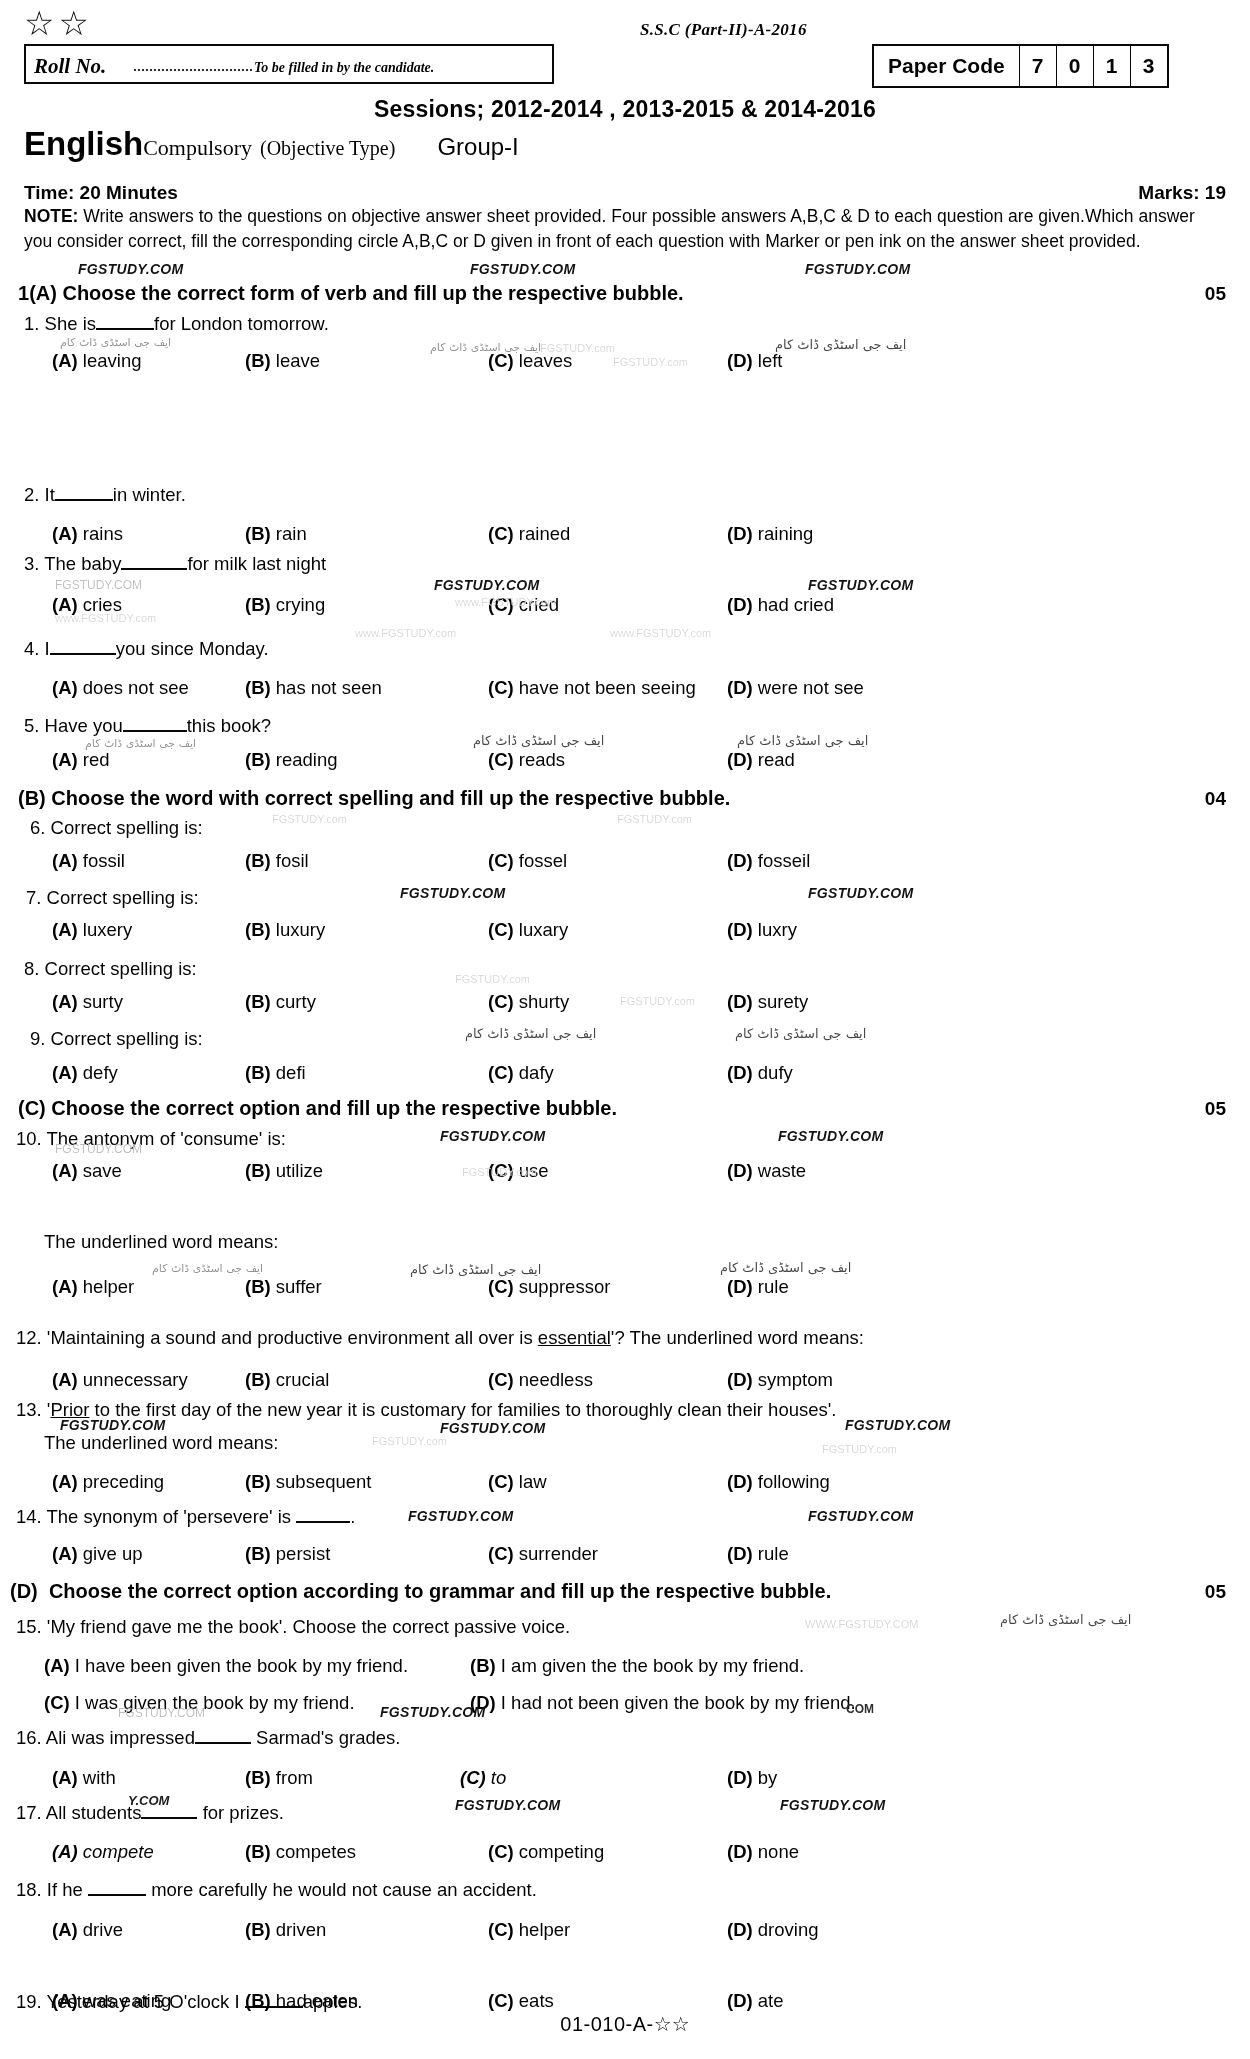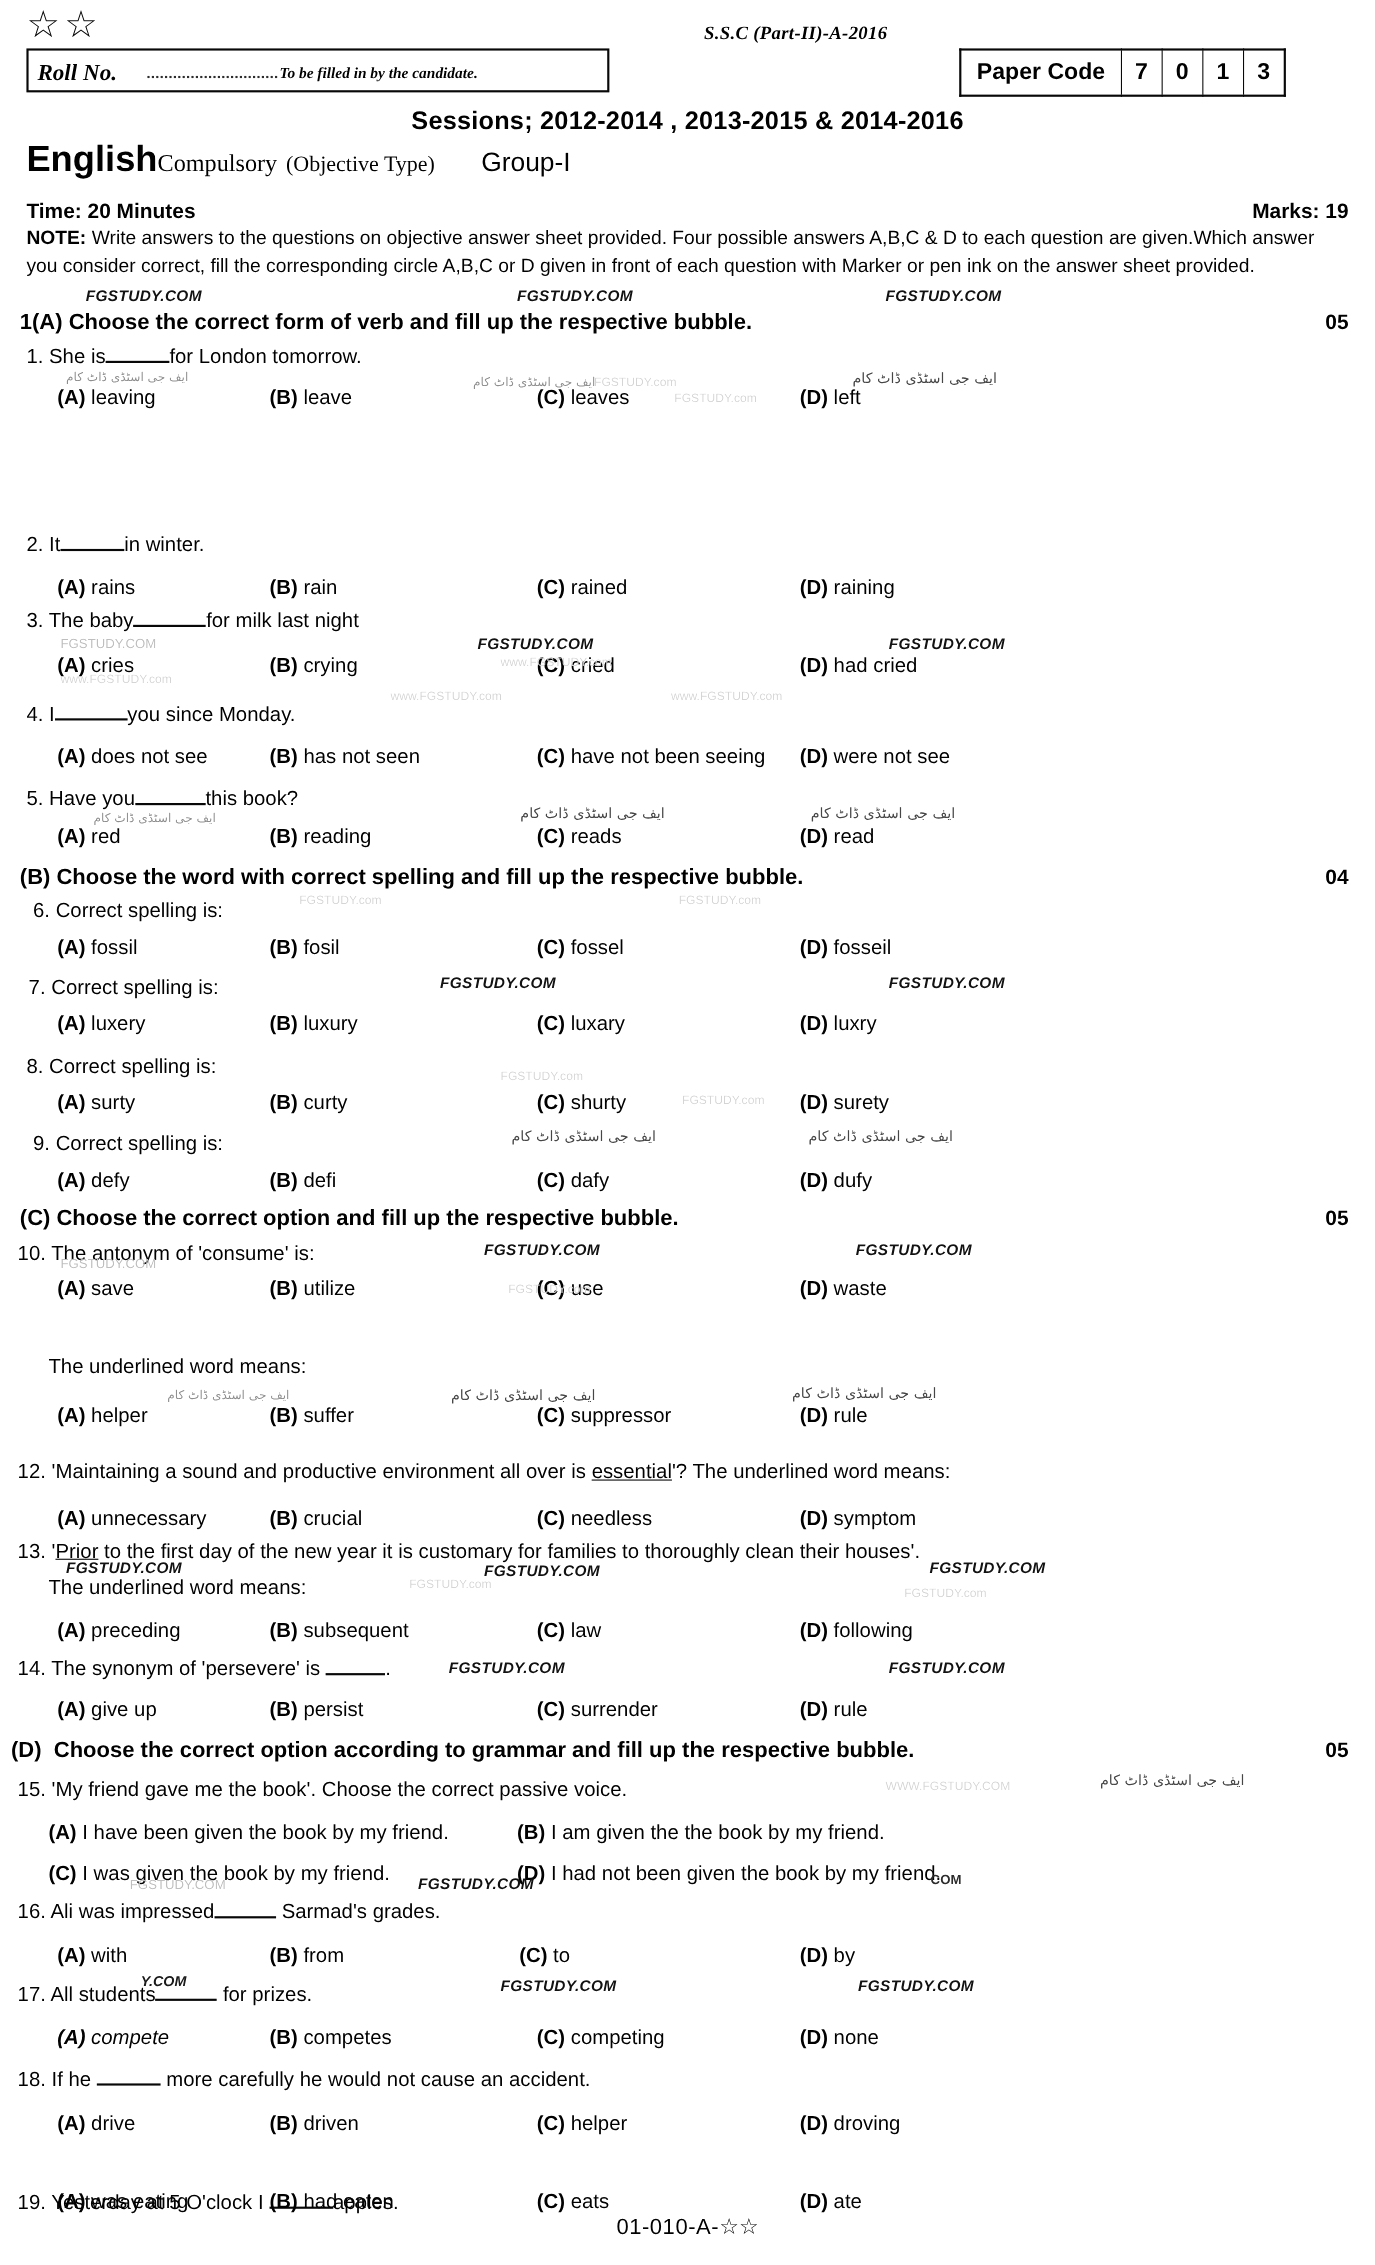--- a/index.html
+++ b/index.html
@@ -460,21 +460,21 @@
   <div class="wm faint" style="left:118px; top:1706px;">FGSTUDY.COM</div>
   <div class="wm strong" style="left:380px; top:1704px;">FGSTUDY.COM</div>
   <div class="wm" style="left:846px; top:1702px; font-size:12px; font-style:normal; color:#333;">COM</div>
 
   <div class="q-stem" style="left:16px; top:1727px;">
     <span class="q-num">16.</span>
     <span>Ali  was impressed</span><span class="blank" style="width:56px;"></span> <span>Sarmad's grades.</span>
   </div>
   <div class="opt" style="left:52px; top:1767px;"><b>(A)</b> <span>with</span></div>
   <div class="opt" style="left:245px; top:1767px;"><b>(B)</b> <span>from</span></div>
-  <div class="opt" style="left:472px; top:1767px;"><b>(C)</b> <span>to</span></div>
+  <div class="opt" style="left:460px; top:1767px;font-style:italic;"><b>(C)</b> <span>to</span></div>
   <div class="opt" style="left:727px; top:1767px;"><b>(D)</b> <span>by</span></div>
 
   <div class="q-stem" style="left:16px; top:1802px;">
     <span class="q-num">17.</span>
     <span>All students</span><span class="blank" style="width:56px;"></span> <span>for prizes.</span>
   </div>
   <div class="wm" style="left:128px; top:1793px; font-size:13px; font-style:italic; color:#222;">Y.COM</div>
   <div class="wm strong" style="left:455px; top:1797px;">FGSTUDY.COM</div>
   <div class="wm strong" style="left:780px; top:1797px;">FGSTUDY.COM</div>
   <div class="opt" style="left:52px; top:1841px;font-style:italic;"><b>(A)</b> <span>compete</span></div>

